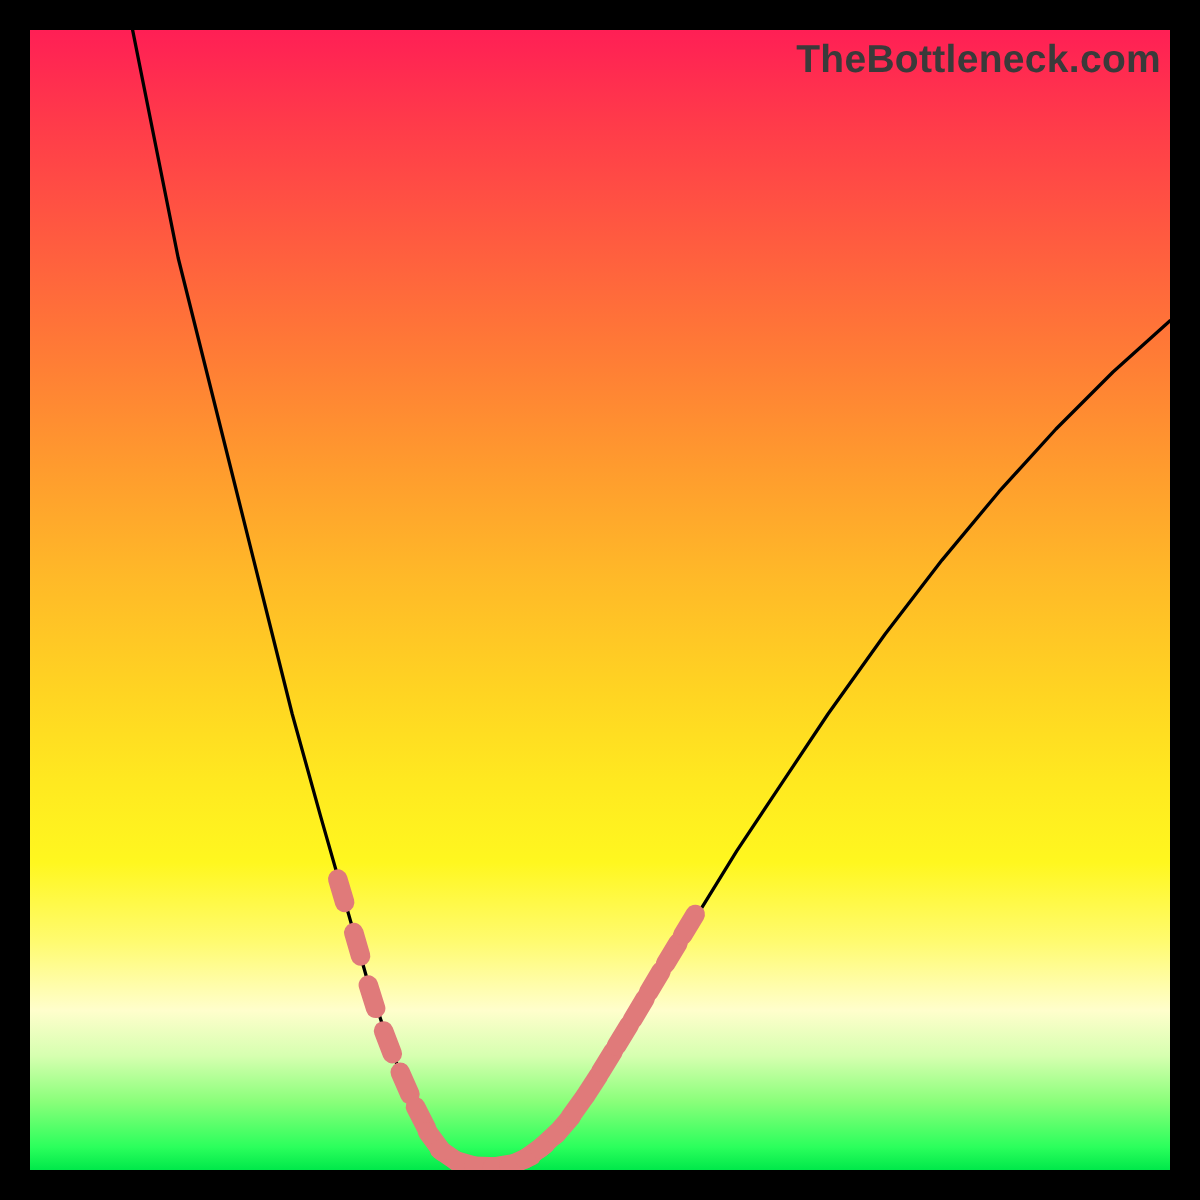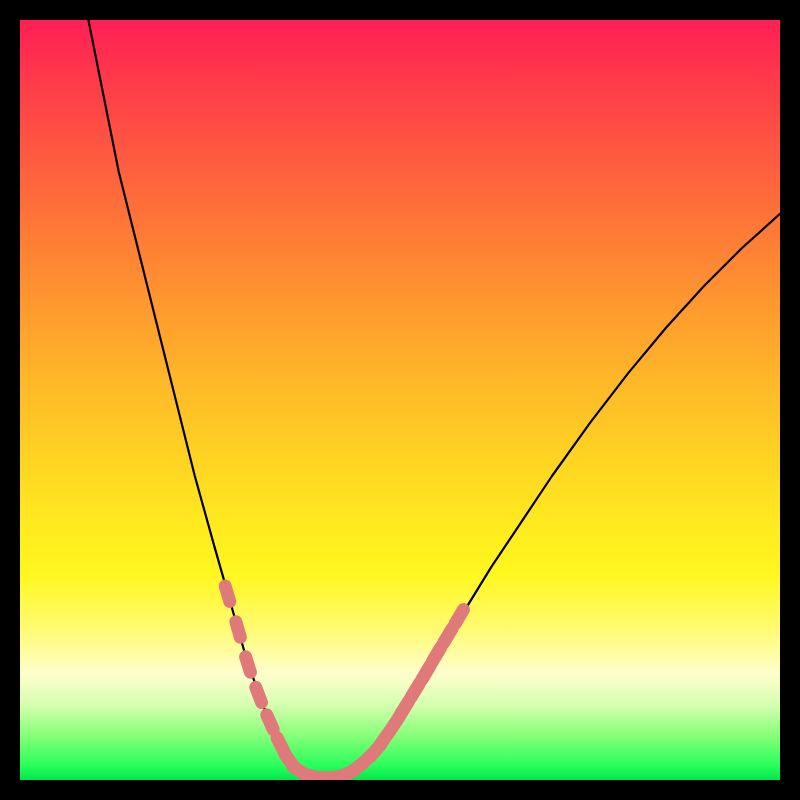--- a/index.html
+++ b/index.html
@@ -69,20 +69,21 @@
     height: 760px;
     z-index: 5;
   }
 </style>
 </head>
 <body>
 
 <div class="frame">
   <div class="plot-area">
     <div class="gradient-bg"></div>
+    <div class="watermark">TheBottleneck.com</div>
     <svg class="curve" viewBox="0 0 760 760" preserveAspectRatio="none">
       <path id="curve-path" fill="none" stroke="#000000" stroke-width="2.2" stroke-linecap="round" stroke-linejoin="round" d="M68.40 0.00 L83.60 76.00 L98.80 152.00 L117.80 228.00 L136.80 304.00 L155.80 380.00 L174.80 456.00 L193.80 524.40 L209.00 577.60 L224.20 630.80 L239.40 676.40 L254.60 714.40 L266.00 737.20 L281.20 752.40 L296.40 757.72 L311.60 757.72 L326.80 754.68 L342.00 744.80 L357.20 729.60 L372.40 706.80 L395.20 672.60 L418.00 634.60 L440.80 596.60 L471.20 547.20 L501.60 501.60 L532.00 456.00 L570.00 402.80 L608.00 353.40 L646.00 307.80 L684.00 266.00 L722.00 228.00 L760.00 193.80 "></path>
       <g id="markers">
           <line x1="205.16" y1="566.01" x2="209.80" y2="581.59" stroke="#e07a7a" stroke-width="13.00" stroke-linecap="round"></line>
           <line x1="215.85" y1="601.72" x2="220.39" y2="617.32" stroke="#e07a7a" stroke-width="13.00" stroke-linecap="round"></line>
           <line x1="225.57" y1="636.73" x2="230.43" y2="652.23" stroke="#e07a7a" stroke-width="13.00" stroke-linecap="round"></line>
           <line x1="235.74" y1="667.29" x2="241.54" y2="682.47" stroke="#e07a7a" stroke-width="13.00" stroke-linecap="round"></line>
           <line x1="246.77" y1="694.80" x2="253.31" y2="709.68" stroke="#e07a7a" stroke-width="13.00" stroke-linecap="round"></line>
           <line x1="256.99" y1="717.80" x2="264.37" y2="732.28" stroke="#e07a7a" stroke-width="13.00" stroke-linecap="round"></line>
           <line x1="264.99" y1="734.45" x2="274.61" y2="747.55" stroke="#e07a7a" stroke-width="13.00" stroke-linecap="round"></line>

